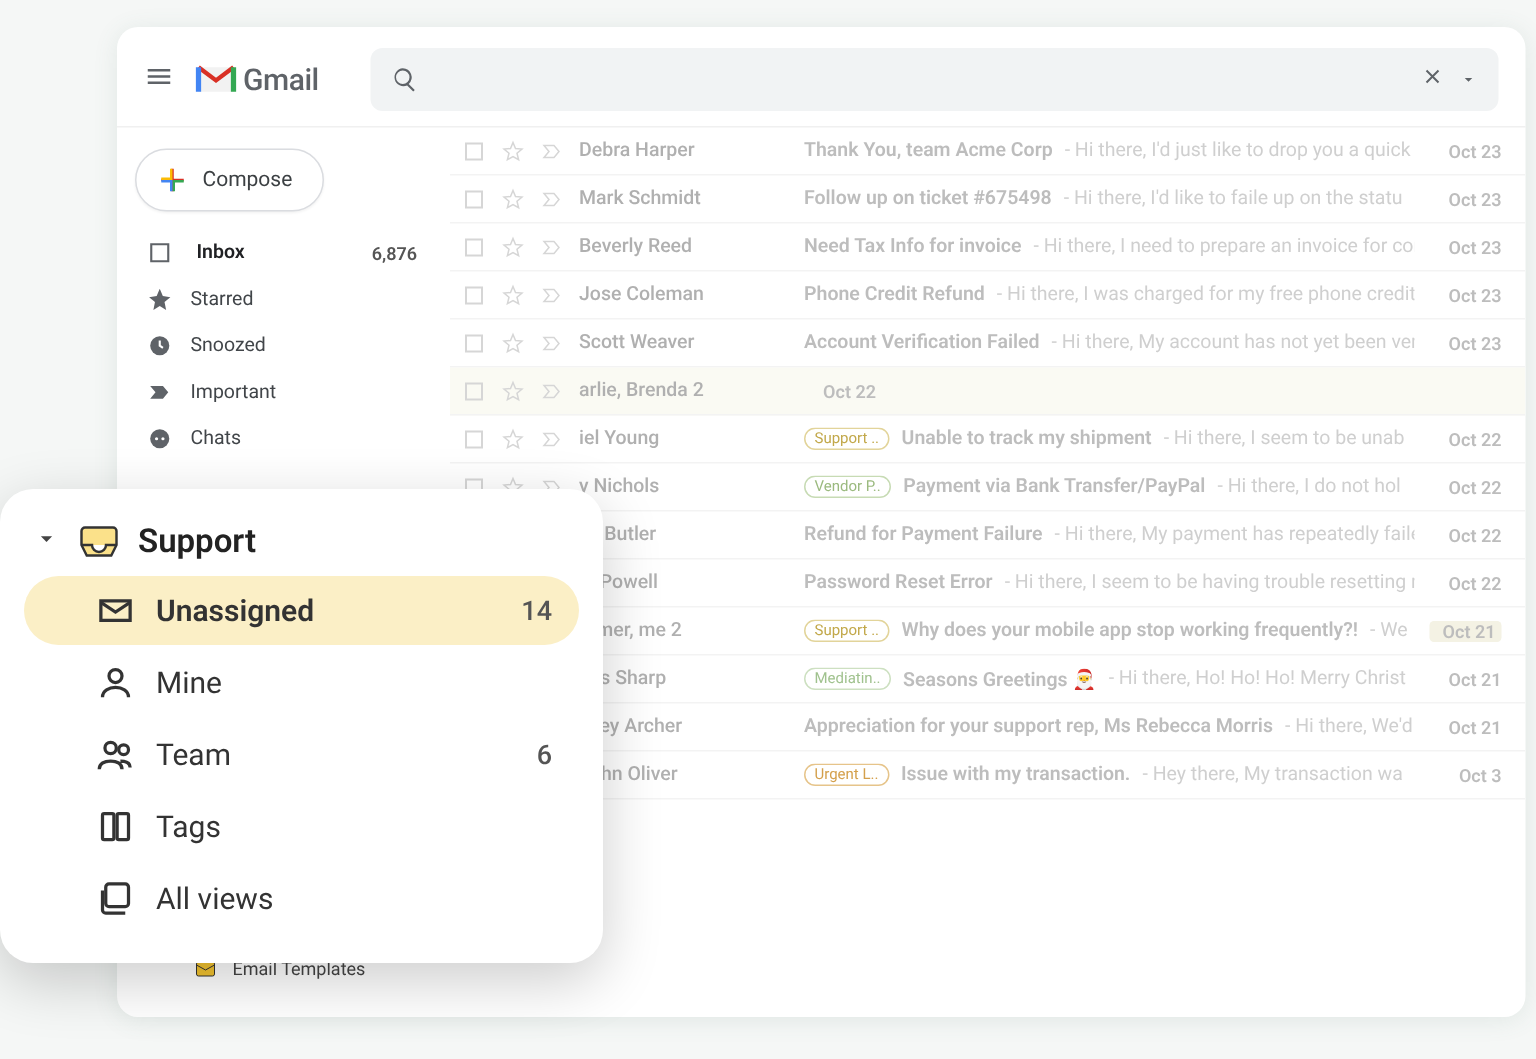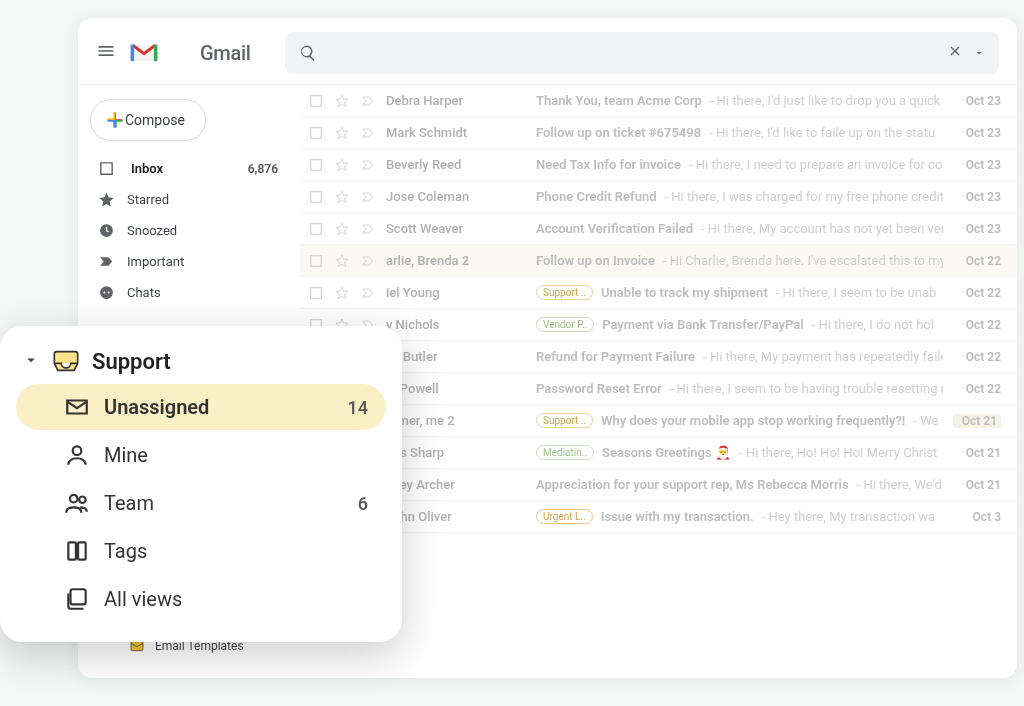--- a/index.html
+++ b/index.html
@@ -23,38 +23,38 @@
 }
 .topbar {
   display: flex;
   align-items: center;
   padding: 14px 18px 10px 18px;
   gap: 14px;
   border-bottom: 1px solid #f0f0f0;
 }
 .hamburger { cursor:pointer; color:#5f6368; }
 .logo { display:flex; align-items:center; gap:4px; }
-.brand { color:#5f6368; font-size:20px; font-weight:500; letter-spacing:-0.3px;margin-left:38px; }
+.brand { color:#5f6368; font-size:20px; font-weight:500; letter-spacing:-0.3px; }
 .search {
   flex:1; background:#f1f3f4; border-radius:8px;
   display:flex; align-items:center; padding:0 14px; height:42px; gap:10px;
   color:#5f6368; margin-left:20px;
 }
 .search svg { flex-shrink:0; }
 .search-input { flex:1; border:none; background:transparent; font-size:15px; outline:none; }
 .search-x, .search-caret { cursor:pointer; color:#5f6368; }
 .body { flex:1; display:flex; overflow:hidden; }
 .sidebar {
   width: 222px; flex-shrink:0;
   padding: 14px 8px 0 12px;
   display:flex; flex-direction:column; gap:4px;
 }
 .compose {
   background:#fff; border:1px solid #dadce0; border-radius:22px;
-  display:inline-flex; align-items:center; 
+  display:inline-flex; align-items:center; gap:10px;
   padding: 10px 20px 10px 14px; width:fit-content;
   box-shadow:0 1px 2px rgba(0,0,0,0.06);
   font-size:14px; color:#3c4043; margin-bottom:10px; cursor:pointer;
 }
 .nav-item {
   display:flex; align-items:center; gap:12px;
   padding: 5px 14px 5px 8px; border-radius:0 14px 14px 0;
   font-size:13px; color:#414549; cursor:pointer;
 }
 .nav-item .count { margin-left:auto; font-size:12px; color:#555; }
@@ -292,24 +292,20 @@
           <svg class="msg-check" viewBox="0 0 24 24">
             <rect x="4" y="4" width="16" height="16" fill="none" stroke="currentColor" stroke-width="2"></rect>
           </svg>
           <svg class="msg-star" viewBox="0 0 24 24">
             <path fill="none" stroke="currentColor" stroke-width="1.5" d="M12 3l2.5 6 6.5.5-5 4.3 1.6 6.4L12 17l-5.6 3.2L8 13.8 3 9.5l6.5-.5z"></path>
           </svg>
           <svg class="msg-imp" viewBox="0 0 24 24">
             <path fill="none" stroke="currentColor" stroke-width="1.5" d="M4 6h10l5 6-5 6H4l5-6z"></path>
           </svg>
           <span class="msg-sender">arlie, Brenda 2</span>
-          <div class="msg-content">
-            <span class="msg-subj">Follow up on Invoice</span>
-            <span class="msg-prev"> - Hi Charlie, Brenda here. I've escalated this to my</span>
-          </div>
           <span class="msg-date">Oct 22</span>
         </div>
         <div class="msg-row">
           <svg class="msg-check" viewBox="0 0 24 24">
             <rect x="4" y="4" width="16" height="16" fill="none" stroke="currentColor" stroke-width="2"></rect>
           </svg>
           <svg class="msg-star" viewBox="0 0 24 24">
             <path fill="none" stroke="currentColor" stroke-width="1.5" d="M12 3l2.5 6 6.5.5-5 4.3 1.6 6.4L12 17l-5.6 3.2L8 13.8 3 9.5l6.5-.5z"></path>
           </svg>
           <svg class="msg-imp" viewBox="0 0 24 24">

